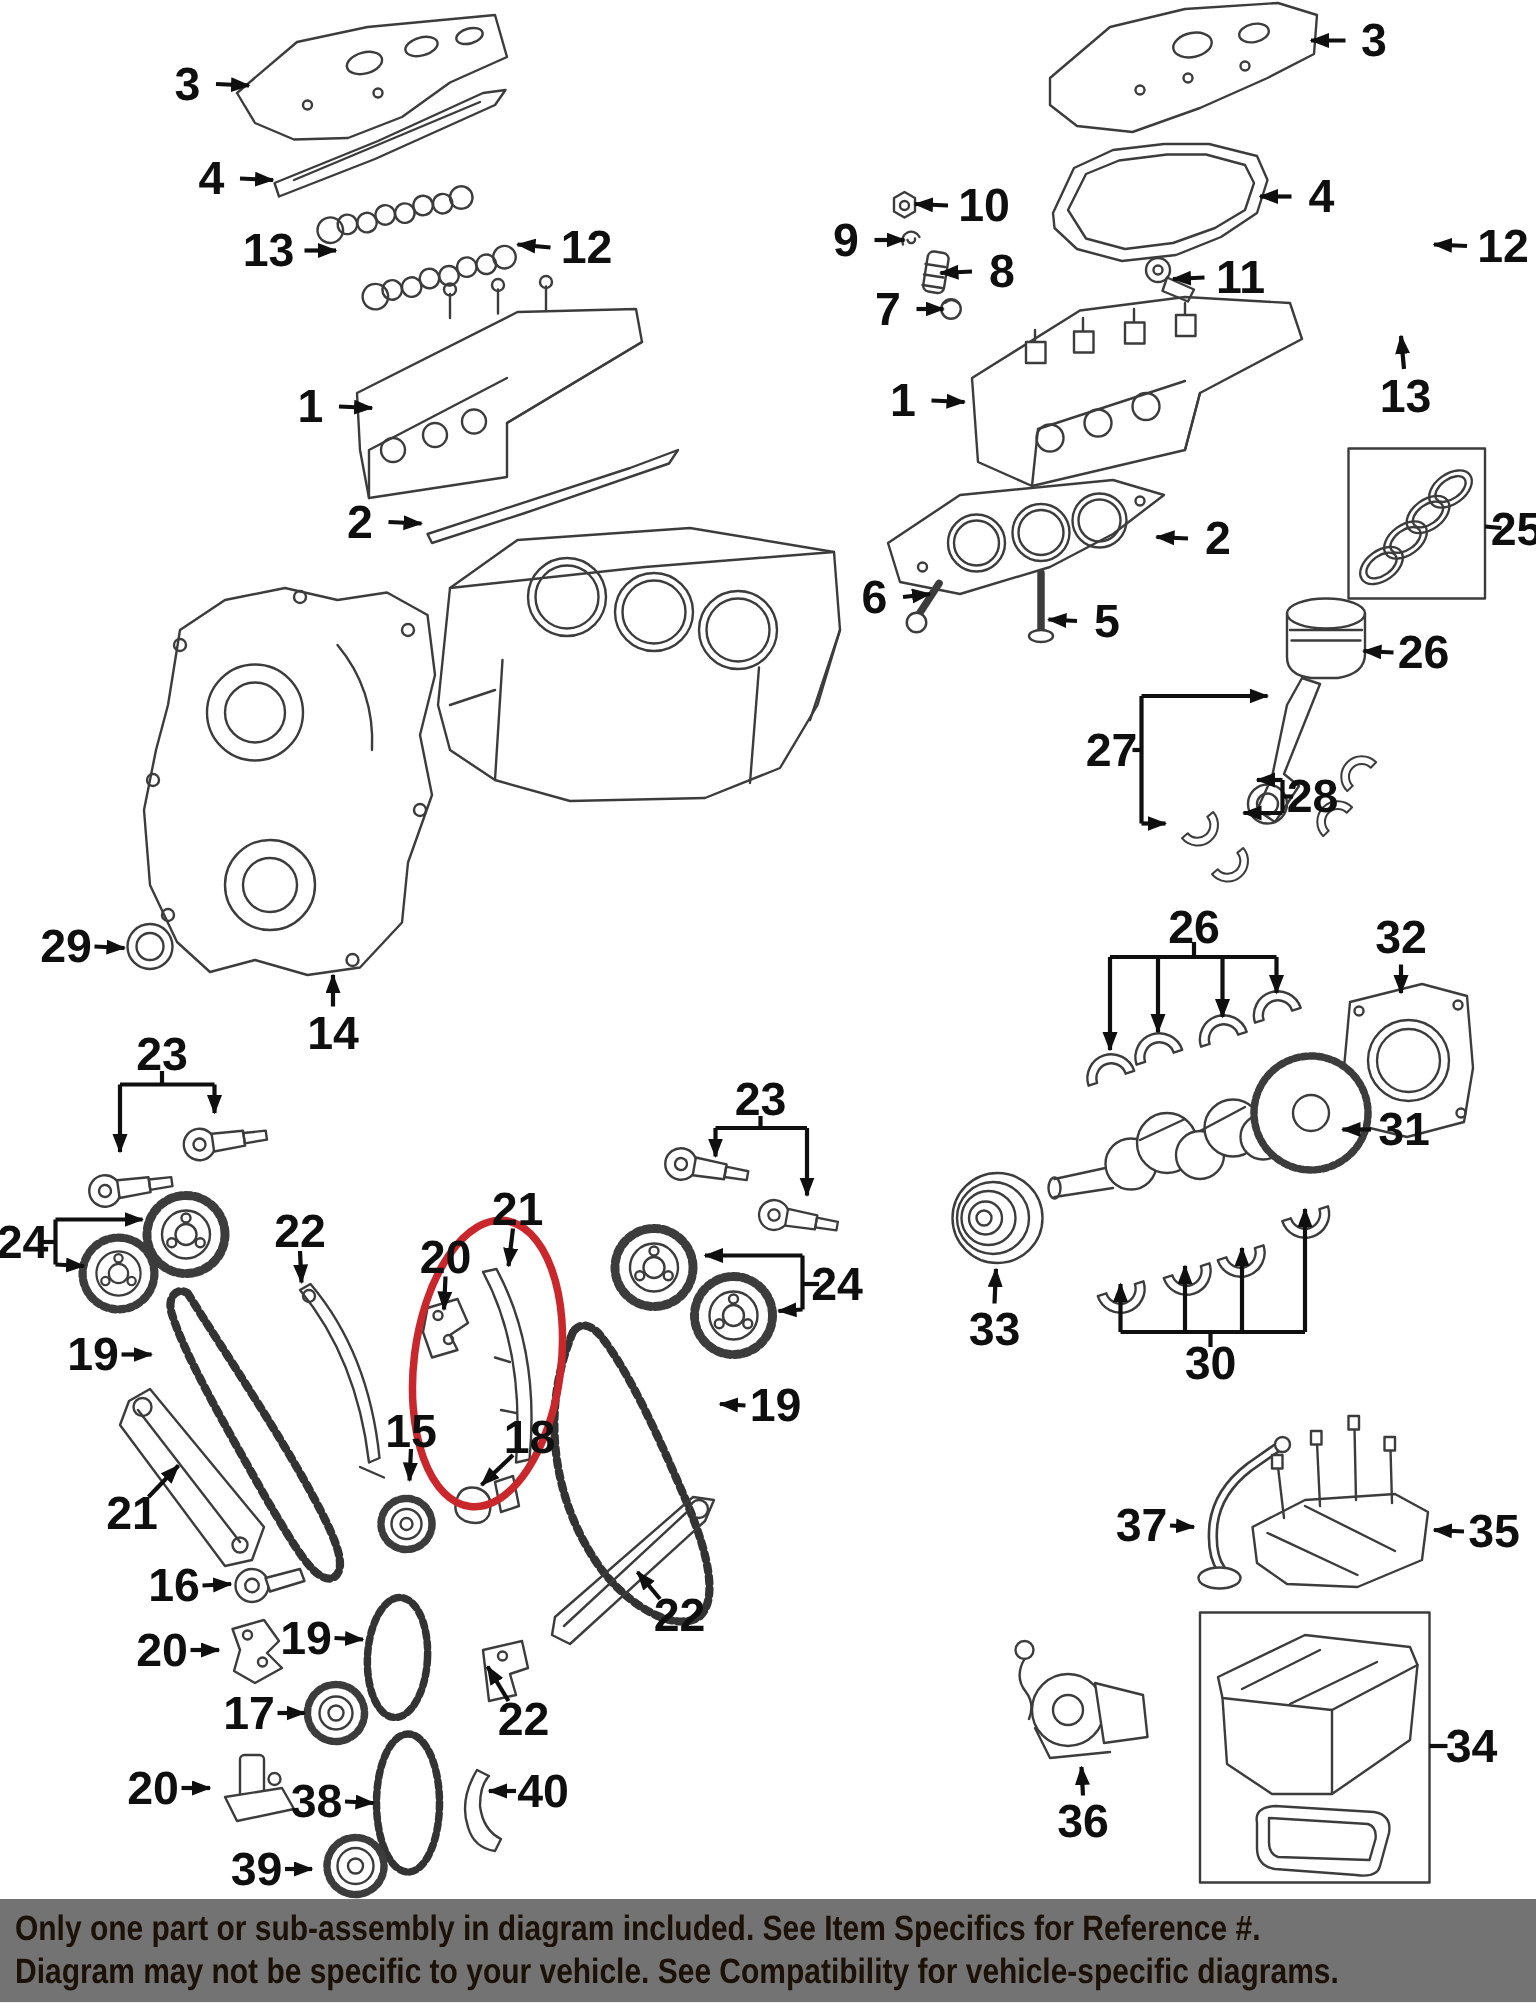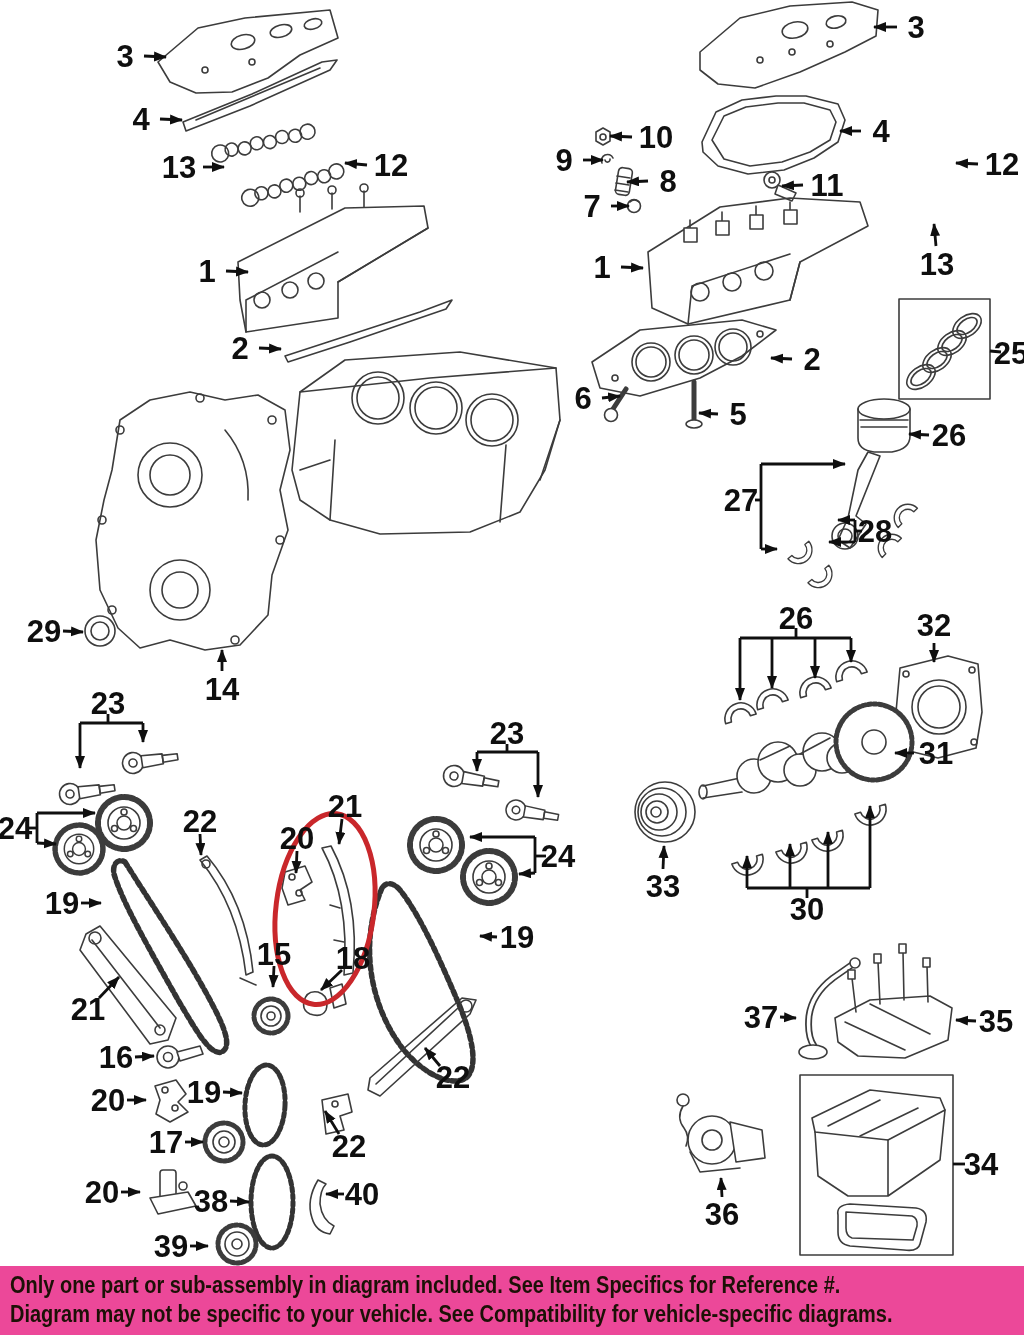--- a/index.html
+++ b/index.html
@@ -647,18 +647,18 @@
           <line x1="722" y1="1197" x2="721" y2="1178" class="co-line" stroke="#0f0f0f" marker-end="url(#ah)"></line>
           <text x="722" y="1214" class="ref" fill="#0f0f0f" text-anchor="middle" dominant-baseline="central">36</text>
         </g>
         <g>
           <line x1="953" y1="1164" x2="965" y2="1164" class="co-line" stroke="#0f0f0f"></line>
           <text x="981" y="1164" class="ref" fill="#0f0f0f" text-anchor="middle" dominant-baseline="central">34</text>
         </g>
       </g>
 </svg>
 
-<div class="banner" style="background: #ec4899; color: rgb(28, 17, 6);">
+<div class="banner" style="background: #737373; color: rgb(28, 17, 6);">
   <div class="banner-line">Only one part or sub-assembly in diagram included. See Item Specifics for Reference #.</div>
   <div class="banner-line">Diagram may not be specific to your vehicle. See Compatibility for vehicle-specific diagrams.</div>
 </div>
 
 </div>
 
 </body></html>

